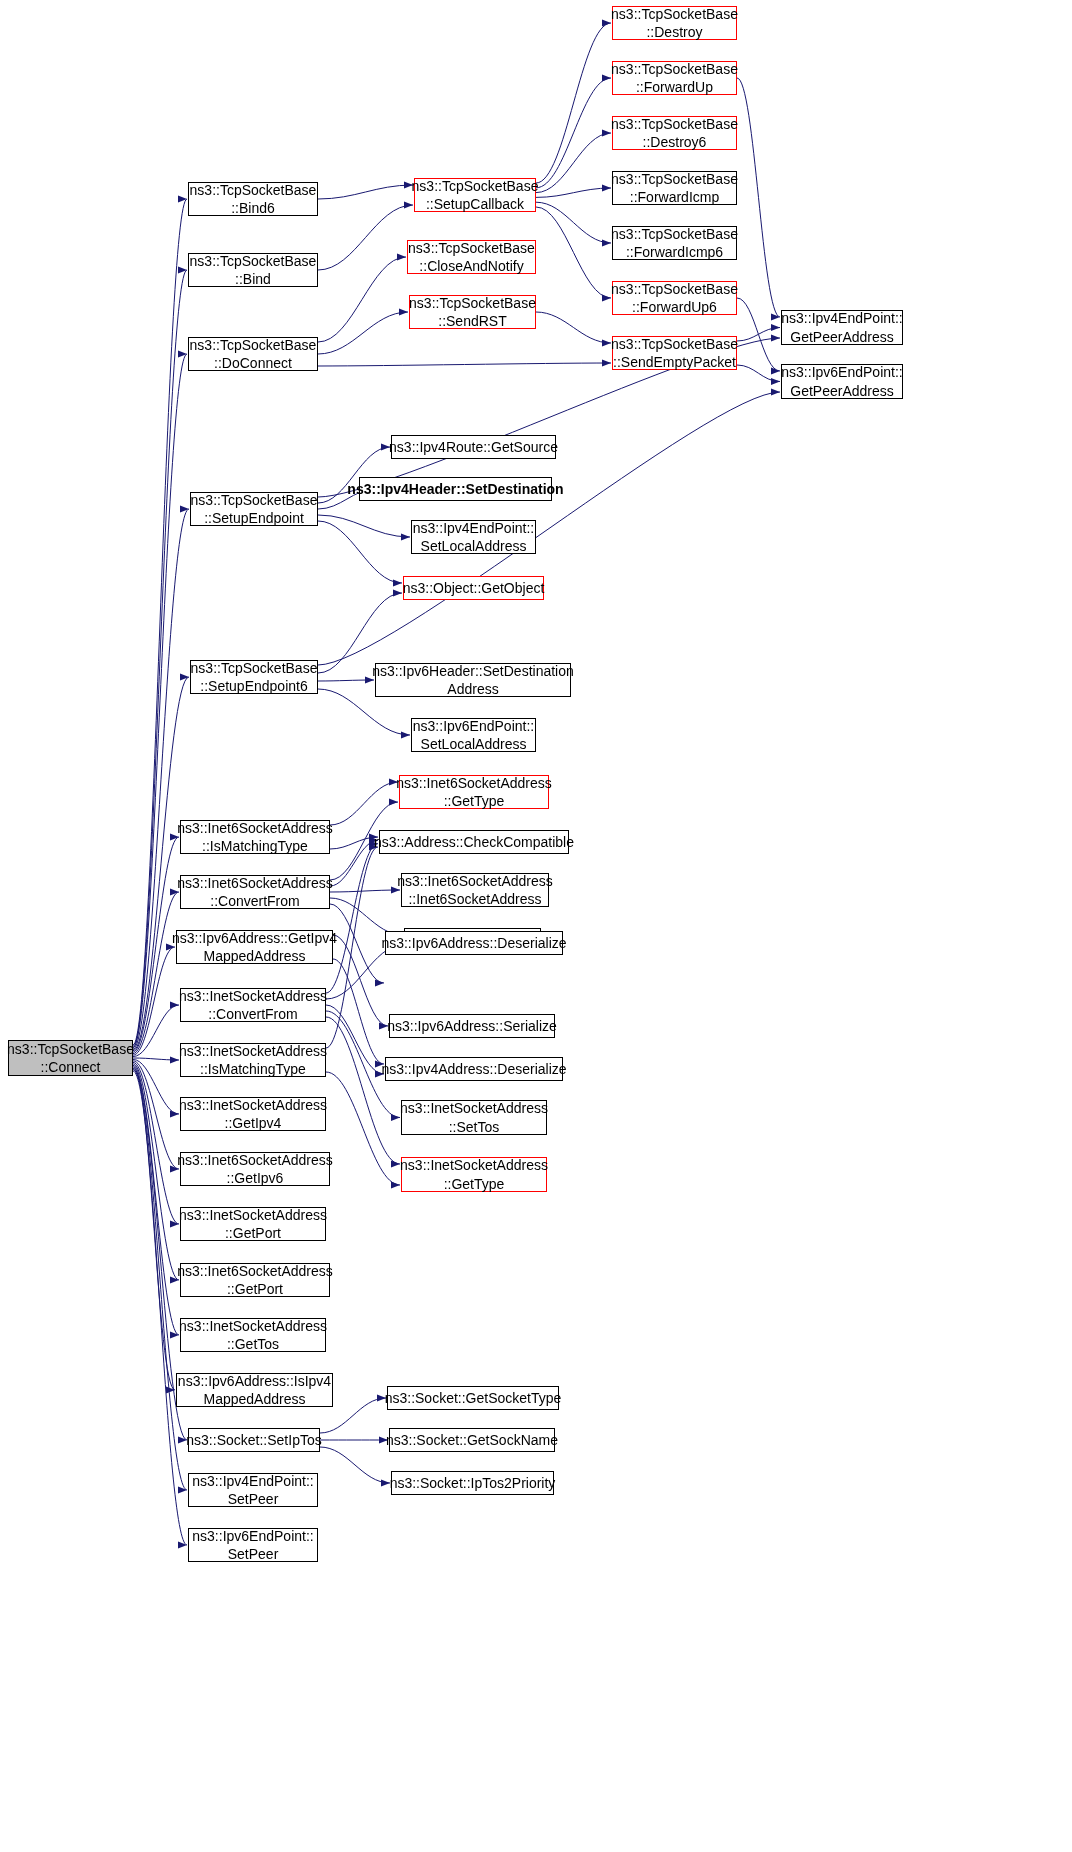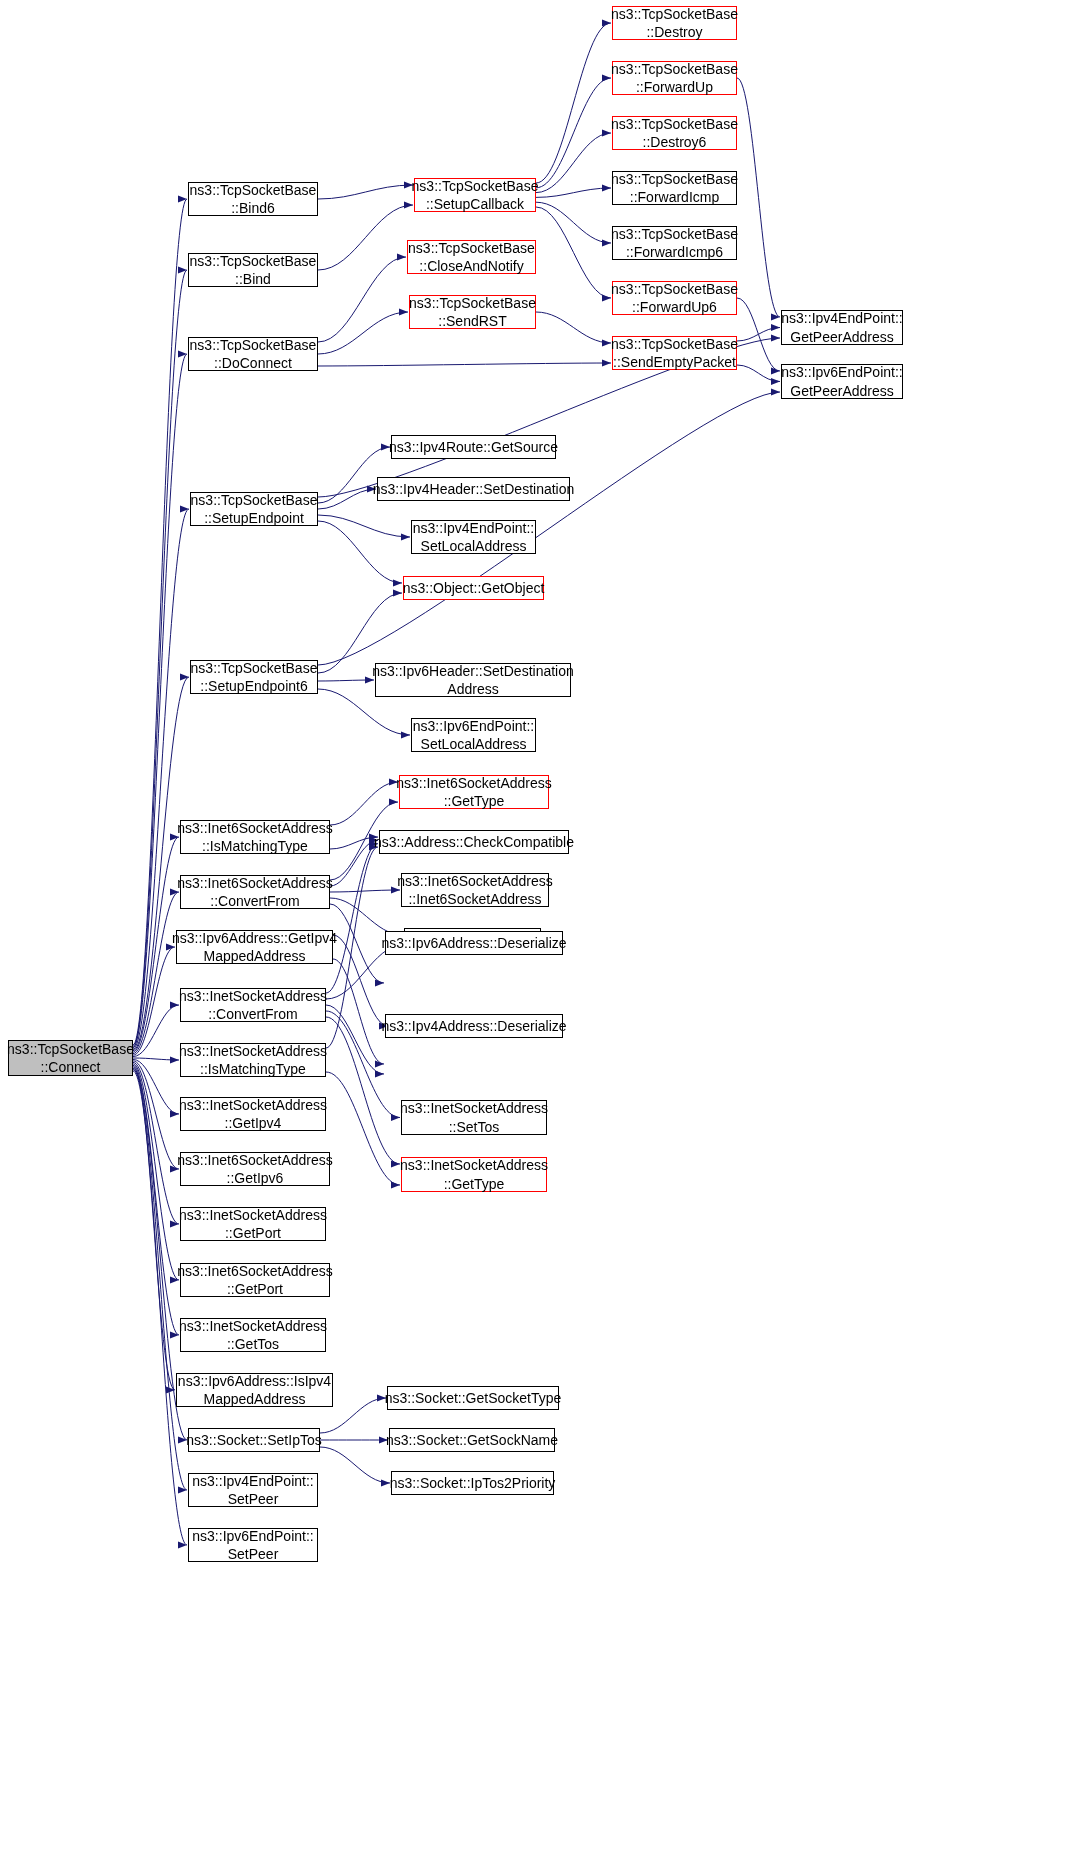--- a/index.html
+++ b/index.html
@@ -197,21 +197,21 @@
       <span>ns3::TcpSocketBase</span>
       <span>::CloseAndNotify</span>
     </div>
     <div class="node truncated" style="left: 409px; top: 295px; width: 127px; height: 34px;">
       <span>ns3::TcpSocketBase</span>
       <span>::SendRST</span>
     </div>
     <div class="node" style="left: 391px; top: 435px; width: 165px; height: 24px;">
       <span>ns3::Ipv4Route::GetSource</span>
     </div>
-    <div class="node" style="left: 377px; top: 477px; width: 193px; height: 24px;">
+    <div class="node" style="left: 359px; top: 477px; width: 193px; height: 24px; font-weight: bold;">
       <span>ns3::Ipv4Header::SetDestination</span>
     </div>
     <div class="node" style="left: 411px; top: 520px; width: 125px; height: 34px;">
       <span>ns3::Ipv4EndPoint::</span>
       <span>SetLocalAddress</span>
     </div>
     <div class="node truncated" style="left: 403px; top: 576px; width: 141px; height: 24px;">
       <span>ns3::Object::GetObject</span>
     </div>
     <div class="node" style="left: 375px; top: 663px; width: 196px; height: 34px;">
@@ -235,21 +235,21 @@
     </div>
     <div class="node" style="left: 404px; top: 928px; width: 137px; height: 24px;">
       <span>ns3::Address::CopyTo</span>
     </div>
     <div class="node" style="left: 385px; top: 931px; width: 178px; height: 24px;">
       <span>ns3::Ipv6Address::Deserialize</span>
     </div>
     <div class="node" style="left: 389px; top: 1014px; width: 166px; height: 24px;">
       <span>ns3::Ipv6Address::Serialize</span>
     </div>
-    <div class="node" style="left: 385px; top: 1014px; width: 178px; height: 24px;">
+    <div class="node" style="left: 385px; top: 1057px; width: 178px; height: 24px;">
       <span>ns3::Ipv4Address::Deserialize</span>
     </div>
     <div class="node" style="left: 401px; top: 1100px; width: 146px; height: 35px;">
       <span>ns3::InetSocketAddress</span>
       <span>::SetTos</span>
     </div>
     <div class="node truncated" style="left: 401px; top: 1157px; width: 146px; height: 35px;">
       <span>ns3::InetSocketAddress</span>
       <span>::GetType</span>
     </div>

